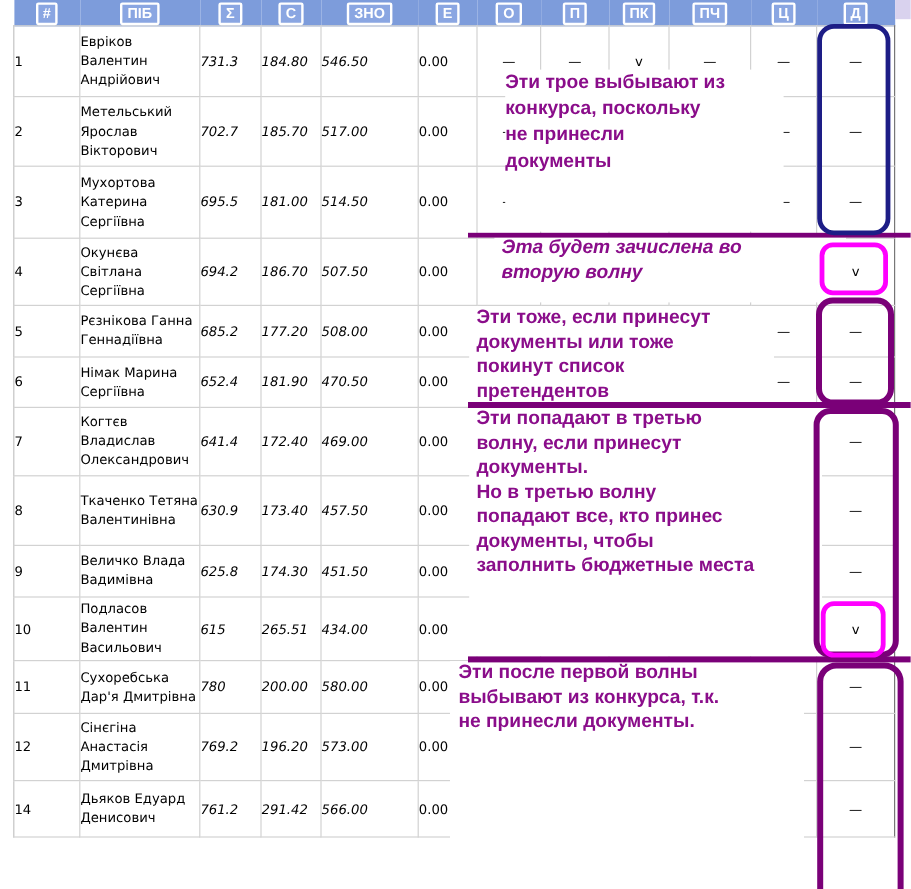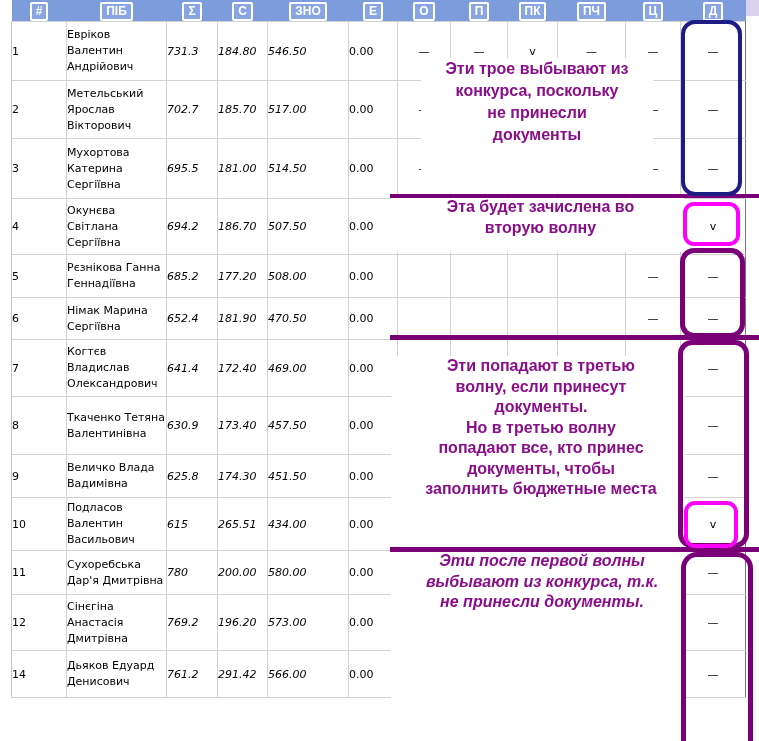--- a/index.html
+++ b/index.html
@@ -35,27 +35,26 @@
   td.vmark{font-size:9px;}
   
   .corner{
     position:absolute;left:746px;top:0;width:13px;height:16px;background:#D9D2EE;z-index:2;
   }
   
   .ann{
     position:absolute;background:#ffffff;color:#8A0D8A;font-weight:bold;
     font-size:16px;line-height:20.5px;white-space:pre-line;z-index:3;
     font-family:"Liberation Sans",sans-serif;
-    text-align:center;
   }
   .ann-1{left:421px;top:58px;width:232px;height:135px;line-height:22px;}
-  .ann-2{left:391px;top:197px;width:287px;height:55px;padding-left:6px;}
+  .ann-2{left:412px;top:197px;width:287px;height:55px;padding-left:6px;font-style:italic;}
   .ann-3{left:391px;top:255px;width:248px;height:81px;overflow:hidden;padding-left:6px;}
-  .ann-4{left:391px;top:356px;width:288px;height:208px;padding-left:6px;}
-  .ann-5{left:391px;top:551px;width:288px;height:190px;padding-left:7px;font-style:italic;}
+  .ann-4{left:391px;top:339px;width:288px;height:208px;padding-left:6px;}
+  .ann-5{left:375px;top:551px;width:288px;height:190px;padding-left:7px;}
   
   .sep{position:absolute;left:390px;width:369px;background:#7A0078;z-index:4;}
   .sep-1{top:194px;height:4px;}
   .sep-2{top:335px;height:5px;}
   .sep-3{top:547px;height:5px;}
   
   .obox{position:absolute;background:transparent;z-index:5;}
   .obox-a{left:681px;top:20px;width:53px;height:168px;border:4px solid #1D1D86;border-radius:14px;}
   .obox-b{left:683px;top:202px;width:49px;height:36px;border:4px solid #FF00FF;border-radius:11px;}
   .obox-c{left:680px;top:248px;width:55px;height:80px;border:5px solid #7A0078;border-radius:14px;}
@@ -286,20 +285,24 @@
   </table>
 
   <div class="corner"></div>
 
   <div class="ann ann-1">Эти трое выбывают из
 конкурса, поскольку
 не принесли
 документы</div>
   <div class="ann ann-2">Эта будет зачислена во
 вторую волну</div>
+  <div class="ann ann-3">Эти тоже, если принесут
+документы или тоже
+покинут список
+претендентов</div>
   <div class="ann ann-4">Эти попадают в третью
 волну, если принесут
 документы.
 Но в третью волну
 попадают все, кто принес
 документы, чтобы
 заполнить бюджетные места</div>
   <div class="ann ann-5">Эти после первой волны
 выбывают из конкурса, т.к.
 не принесли документы.</div>

